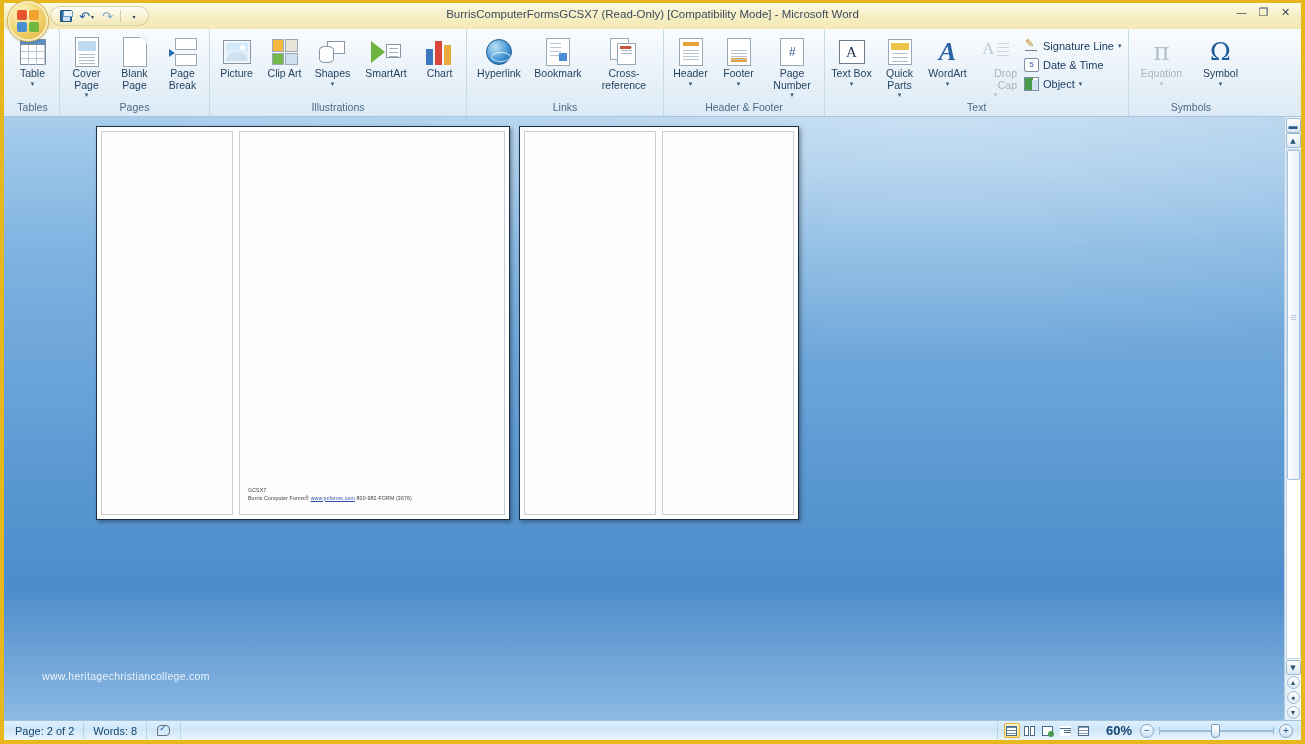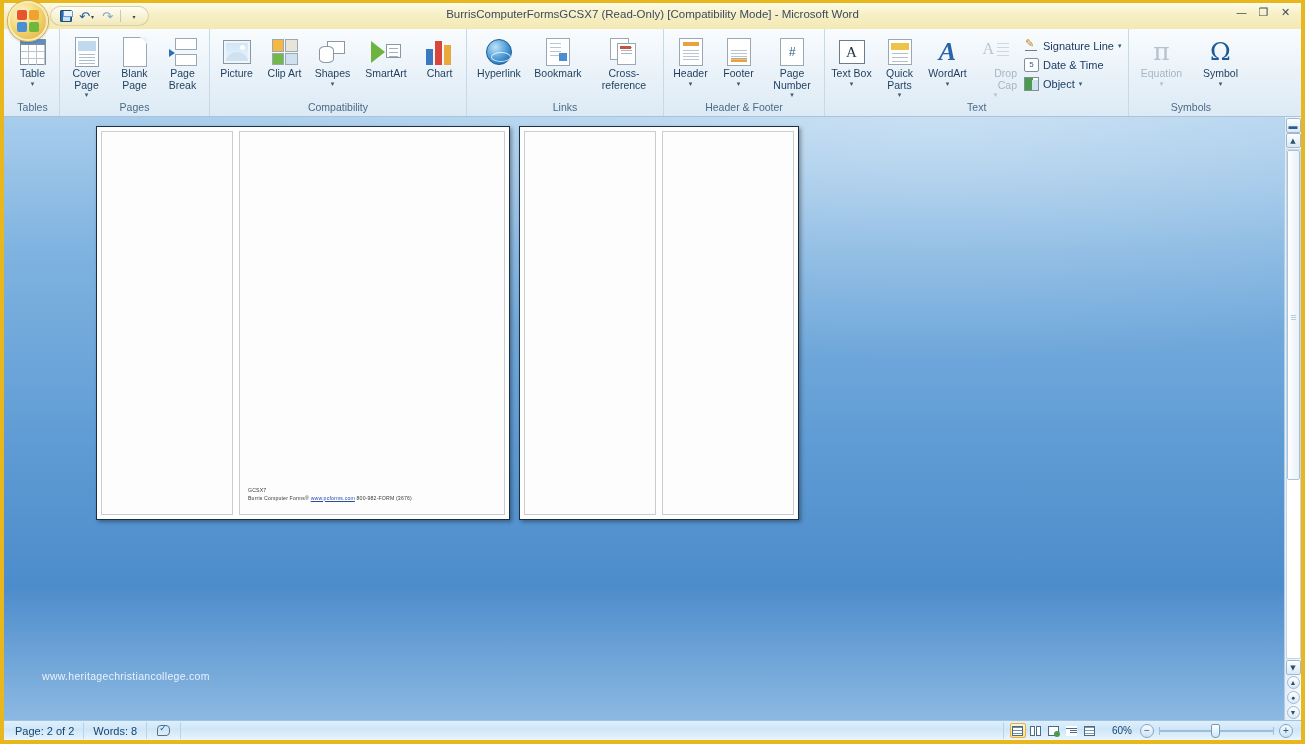--- a/index.html
+++ b/index.html
@@ -418,21 +418,21 @@
   .vb-g.two i { flex:1; border:1px solid #4a6b88; background:#fff; }
   .vb-g.web { position:relative; }
   .vb-g.web::after{content:'';position:absolute;right:-2px;bottom:-2px;width:6px;height:6px;
      border-radius:50%;background:#4a9b4a;}
   .vb-g.out { border:none; display:flex;flex-direction:column;gap:1px;justify-content:center; }
   .vb-g.out i { height:1px;background:#4a6b88;width:100%; }
   .vb-g.out i:nth-child(2){width:70%;margin-left:30%;}
   .vb-g.out i:nth-child(3){width:70%;margin-left:30%;}
   .vb-g.draft { background: repeating-linear-gradient(to bottom,#7f9bb4 0 1px,#fff 1px 3px); border:1px solid #4a6b88; }
 
-  .zoomlabel { padding: 0 8px; font-size:10px; color:#16456f; min-width:34px; text-align:center; }
+  .zoomlabel { padding: 0 8px; font-size:13px; color:#16456f; min-width:34px; text-align:center;font-weight:bold; }
   .zcircle {
     width:14px;height:14px;border-radius:50%;
     background: linear-gradient(to bottom,#f7fbfe,#cfe3f3);
     border:1px solid #7fa6c6; display:flex;align-items:center;justify-content:center;
     font-size:10px;color:#1d5a94; line-height:1;
   }
   .zslider { position:relative; width:115px; height:14px; display:flex;align-items:center; margin:0 5px; }
   .ztrack { position:absolute;left:0;right:0;top:6px;height:2px;background:#9fbdd6;border-radius:1px; }
   .ztick { position:absolute;top:3px;width:1px;height:8px;background:#9fbdd6; }
   .zthumb {
@@ -583,21 +583,21 @@
           <span class="ico">
             <span class="chart-ico">
                 <span class="b1"></span>
                 <span class="b2"></span>
                 <span class="b3"></span>
               </span>
           </span>
           <span class="lbl">Chart</span>
         </div>
       </div>
-      <div class="group-label">Compatibility</div>
+      <div class="group-label">Illustrations</div>
     </div>
 
     <div class="group">
       <div class="group-items">
         <div class="bigbtn wide">
           <span class="ico">
             <span class="globe-ico"></span>
           </span>
           <span class="lbl">Hyperlink</span>
         </div>

